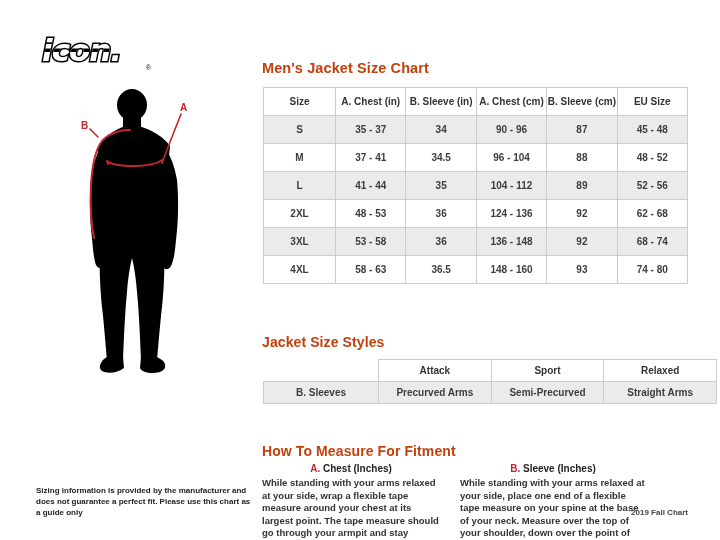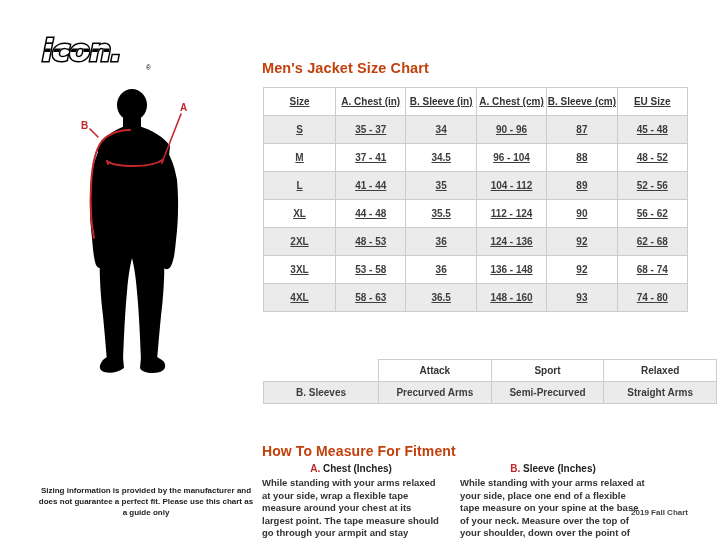--- a/index.html
+++ b/index.html
@@ -22,42 +22,42 @@
 
   table { border-collapse:collapse; table-layout:fixed;
     font-family:"Liberation Sans", sans-serif; font-size:10px; font-weight:600;
     color:#3d3d3d; position:absolute; }
   th, td { border:1px solid #cccccc; text-align:center; vertical-align:middle;
     padding:0; overflow:hidden; white-space:nowrap; }
   thead th { font-weight:700; color:#333; background:#fff; }
   tbody tr:nth-child(odd) { background:#ebebeb; }
   tbody tr:nth-child(even) { background:#fff; }
 
-  #size-table { left:263px; top:87px; width:425px;text-decoration:underline; }
+  #size-table { left:263px; top:87px; width:425px; }
   #size-table th, #size-table td { height:28px; }
   #size-table th:first-child { width:17%; }
 
   #styles-table { left:263px; top:359px; width:454px;padding-left:9px; }
   #styles-table th, #styles-table td { height:22px; }
   #styles-table th:first-child { width:25.4%; }
   #styles-table th.blank { border:none; background:#fff; }
 
   
   .measure-cols { position:absolute; left:262px; top:463px; width:426px;
     display:flex; }
   .measure-col-a { width:178px; margin-right:20px; }
   .measure-col-b { width:186px; }
   .measure-head { font-size:10px; font-weight:700; color:#222;
     margin-bottom:3px;text-align:center; }
   .measure-head .prefix { color:#c1272d; }
   .measure-body { font-size:9.5px; font-weight:600; color:#333;
     line-height:1.32; }
 
   .disclaimer { position:absolute; left:36px; top:486px; width:220px;
-    font-size:8px; font-weight:600; color:#222; line-height:1.35;text-align:center; }
+    font-size:8px; font-weight:600; color:#222; line-height:1.35; }
   .chart-version { position:absolute; left:262px; top:508px; width:426px;
     text-align:right; font-size:8px; font-weight:600; color:#444; }
 </style>
 </head>
 <body>
 
 <div class="canvas">
 
   <div class="logo">
     <svg width="120" height="44" viewBox="0 0 120 44">
@@ -137,28 +137,20 @@
         </tr>
         <tr>
           <td>L</td>
           <td>41 - 44</td>
           <td>35</td>
           <td>104 - 112</td>
           <td>89</td>
           <td>52 - 56</td>
         </tr>
         <tr>
-          <td>XL</td>
-          <td>44 - 48</td>
-          <td>35.5</td>
-          <td>112 - 124</td>
-          <td>90</td>
-          <td>56 - 62</td>
-        </tr>
-        <tr>
           <td>2XL</td>
           <td>48 - 53</td>
           <td>36</td>
           <td>124 - 136</td>
           <td>92</td>
           <td>62 - 68</td>
         </tr>
         <tr>
           <td>3XL</td>
           <td>53 - 58</td>
@@ -171,20 +163,21 @@
           <td>4XL</td>
           <td>58 - 63</td>
           <td>36.5</td>
           <td>148 - 160</td>
           <td>93</td>
           <td>74 - 80</td>
         </tr>
       </tbody>
     </table>
 
+  <div class="sec-title" id="styles-title">Jacket Size Styles</div>
   <table id="styles-table">
       <thead>
         <tr>
           <th class="blank"></th>
           <th>Attack</th>
           <th>Sport</th>
           <th>Relaxed</th>
         </tr>
       </thead>
       <tbody>

